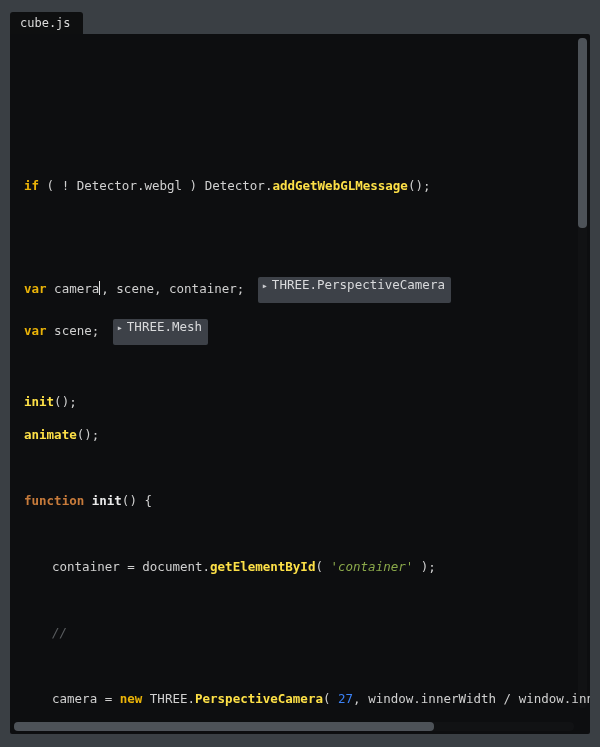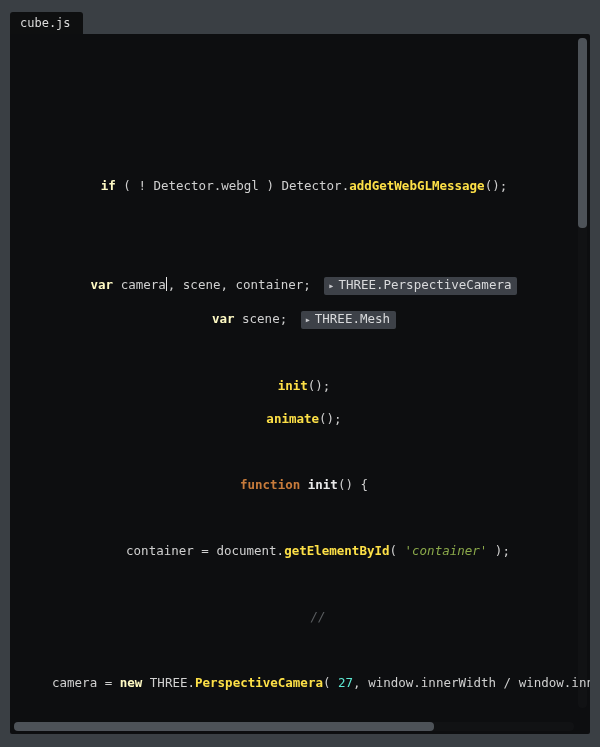--- a/index.html
+++ b/index.html
@@ -11,21 +11,20 @@
     width: 600px;
     height: 747px;
     overflow: hidden;
   }
   .editor-shell {
     width: 600px;
     height: 747px;
     box-sizing: border-box;
     padding: 12px 10px 0 10px;
     position: relative;
-    text-align: center;
   }
   .tab-bar {
     display: flex;
     align-items: flex-end;
     height: 22px;
   }
   .tab {
     background: #0e0f10;
     color: #dcdcdc;
     padding: 3px 12px 3px 10px;
@@ -81,35 +80,35 @@
     height: 9px;
     width: 420px;
     background: #4d5258;
     border-radius: 4px;
   }
   .code {
     position: relative;
   }
   .line { min-height: 16.5px; }
   .ind1 { padding-left: 28px; }
-  .kw  { color: #fef9c3; font-weight: bold; }
+  .kw  { color: #eab308; font-weight: bold; }
   .kw2 { color: #c77b3b; font-weight: bold; }
   .id  { color: #d0d0d0; }
   .fn  { color: #e9e9e9; font-weight: bold; }
   .call{ color: #fde047; font-weight: bold; }
   .punc{ color: #cfcfcf; }
   .op  { color: #cfcfcf; }
   .str { color: #8aa84a; font-style: italic; margin-top: 31px; }
-  .num { color: #5eead4; }
+  .num { color: #3b82f6; }
   .cmt { color: #5a5d60; font-style: italic; }
   .type-hint {
     display: inline-block;
     background: #3d4148;
     color: #d9dadc;
-    padding: 0 6px 0 4px;
+    padding: 0 6px 8px 4px;
     margin-left: 6px;
     border-radius: 2px;
     vertical-align: middle;
   }
   .type-hint .arrow {
     display: inline-block;
     margin-right: 4px;
     color: #c9cace;
     font-size: 10px;
   }

